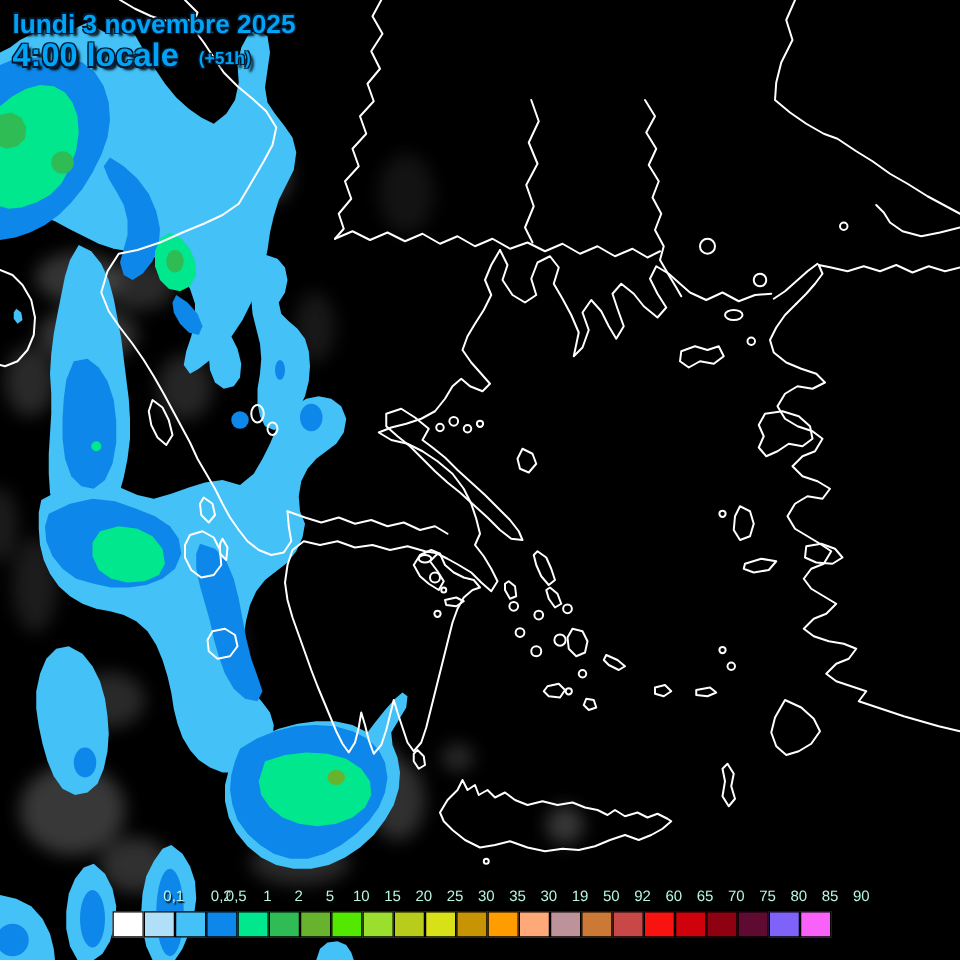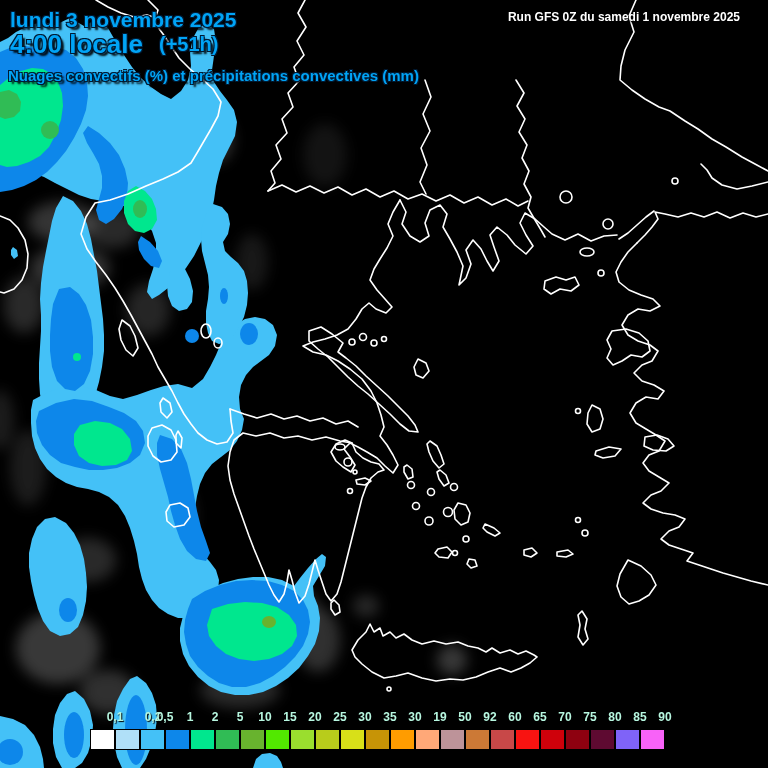--- a/index.html
+++ b/index.html
@@ -4,29 +4,29 @@
 <style>
   html,body{margin:0;padding:0;background:#000;}
   #stage{position:relative;width:768px;height:768px;background:#0f172a;overflow:hidden;
          font-family:"Liberation Sans","DejaVu Sans",sans-serif;}
   #map-svg{position:absolute;left:0;top:0;}
   .hdr{position:absolute;left:10px;font-weight:bold;color:#00a4f6;line-height:1;
        text-shadow:-1px -1px 0 #001a33,1px -1px 0 #001a33,-1px 1px 0 #001a33,1px 1px 0 #001a33,3px 3px 2px rgba(0,0,0,.95);
        white-space:nowrap;}
   #date-line{top:9px;font-size:21px;}
   #time-row{top:31px;font-size:26px;}
-  #time-row .offset{font-size:20px;margin-left:16px;vertical-align:2px;}
+  #time-row .offset{font-size:14px;margin-left:16px;vertical-align:2px;}
   #subtitle{top:68px;left:8px;font-size:15px;}
   #run-info{position:absolute;top:10px;right:28px;color:#fff;font-size:12px;font-weight:bold;
             text-shadow:1px 1px 0 #000,2px 2px 2px #000;white-space:nowrap;}
   #legend{position:absolute;left:90px;top:729px;display:flex;}
   #legend .cell{width:25px;height:21px;border:1px solid #000;box-sizing:border-box;}
   #legend-labels{position:absolute;left:90px;top:710px;width:600px;height:16px;}
-  #legend-labels span{position:absolute;transform:translateX(-50%);font-size:12px;font-weight:bold;
-                      color:#b7f7e0;text-shadow:1px 1px 1px #000;white-space:nowrap;}
+  #legend-labels span{position:absolute;transform:translateX(-50%);font-size:12px;font-weight:normal;
+                      color:#b7f7e0;text-shadow:1px 1px 1px #000;white-space:nowrap;margin-left:24px;}
   #copyright{position:absolute;left:351px;top:749px;color:#fff;font-size:13.5px;font-weight:bold;
              text-shadow:1px 1px 0 #000;white-space:nowrap;}
 </style>
 </head>
 <body>
 
 <div id="stage">
 
 <svg id="map-svg" width="768" height="768" viewBox="0 0 768 768">
   <defs>
@@ -178,22 +178,20 @@
     <circle cx="350" cy="491" r="2.5"></circle>
     <path d="M334,600 339,605 340,612 335,615 331,609 331,603 Z"></path>
     <circle cx="389" cy="689" r="2"></circle>
   </g>
 </svg>
 
 <div class="hdr" id="date-line">lundi 3 novembre 2025</div>
 <div class="hdr" id="time-row">
   <span>4:00 locale</span><span class="offset">(+51h)</span>
 </div>
-<div class="hdr" id="subtitle">Nuages convectifs (%) et précipitations convectives (mm)</div>
-<div id="run-info">Run GFS 0Z du samedi 1 novembre 2025</div>
 
 <div id="legend-labels">
       <span style="left: 25px;">0,1</span>
       <span style="left: 50px; padding-left: 26px;">0,2</span>
       <span style="left: 75px;">0,5</span>
       <span style="left: 100px;">1</span>
       <span style="left: 125px;">2</span>
       <span style="left: 150px;">5</span>
       <span style="left: 175px; text-align: right;">10</span>
       <span style="left: 200px;">15</span>

